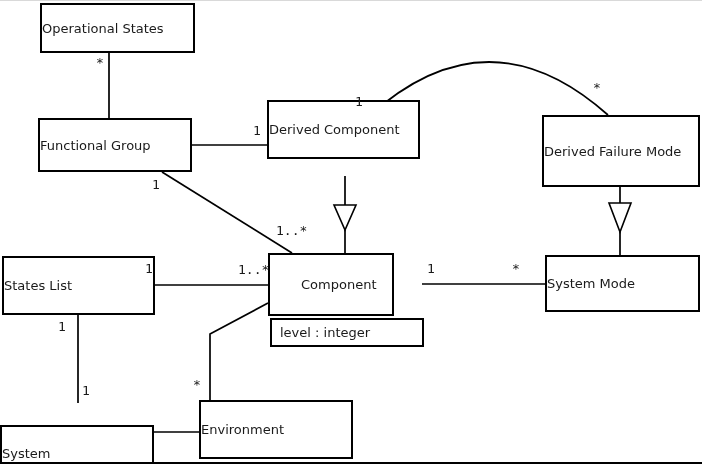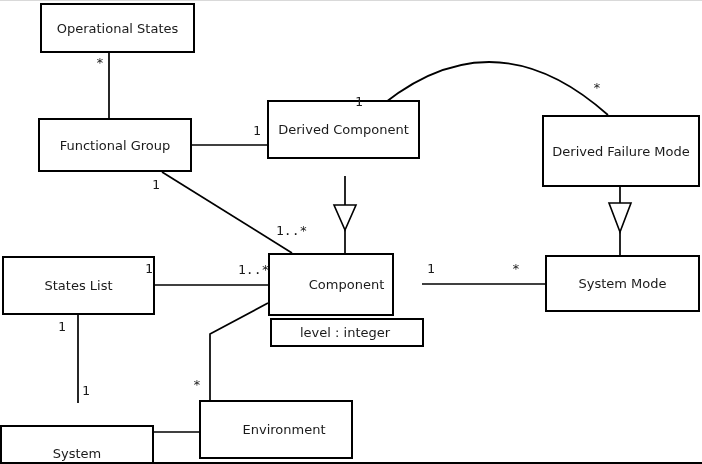--- a/index.html
+++ b/index.html
@@ -16,33 +16,32 @@
     position: absolute;
     left: 0; top: 0;
     width: 702px; height: 464px;
   }
   .uml-box {
     position: absolute;
     background: #ffffff;
     border: 2px solid #000000;
     display: flex;
     align-items: center;
-    justify-content: center;
     font-size: 13px;
     color: #1a1a1a;
     white-space: nowrap;
   }
   .uml-attr {
     position: absolute;
     background: #ffffff;
     border: 2px solid #000000;
     display: flex;
     align-items: center;
     justify-content: flex-start;
-    padding-left: 28px;
+    padding-left: 8px;
     font-size: 13px;
     color: #1a1a1a;
     white-space: nowrap;
   }
   .mult {
     position: absolute;
     font-family: "DejaVu Sans Mono", "Liberation Mono", monospace;
     font-size: 13px;
     color: #1a1a1a;
     line-height: 14px;
@@ -63,21 +62,21 @@
   
   #box-operational-states  { left: 40px;  top: 3px;   width: 155px; height: 50px; }
   #box-functional-group    { left: 38px;  top: 118px; width: 154px; height: 54px; }
   #box-derived-component   { left: 267px; top: 100px; width: 153px; height: 59px; }
   #box-derived-failure-mode{ left: 542px; top: 115px; width: 158px; height: 72px; }
   #box-parts-list          { left: 2px;   top: 256px; width: 153px; height: 59px; }
   #box-component           { left: 268px; top: 253px; width: 126px; height: 63px; padding-left: 31px; }
   #attr-component          { left: 270px; top: 318px; width: 154px; height: 29px; }
   #box-failure-mode        { left: 545px; top: 255px; width: 155px; height: 57px; }
   #box-system              { left: 0px;   top: 425px; width: 154px; height: 57px; }
-  #box-environment         { left: 199px; top: 400px; width: 154px; height: 59px; padding-left: 16px; }
+  #box-environment         { left: 199px; top: 400px; width: 154px; height: 59px; }
   
   #m-os-fg       { left: 96px;  top: 56px;  }
   #m-fg-dc       { left: 253px; top: 124px; }
   #m-fg-comp-1   { left: 152px; top: 178px; }
   #m-fg-comp-n   { left: 276px; top: 224px; }
   #m-dc-arc      { left: 355px; top: 95px;  }
   #m-dfm-arc     { left: 593px; top: 81px;  }
   #m-pl-comp-1   { left: 145px; top: 262px; }
   #m-pl-comp-n   { left: 238px; top: 263px; }
   #m-comp-fm-1   { left: 427px; top: 262px; }

